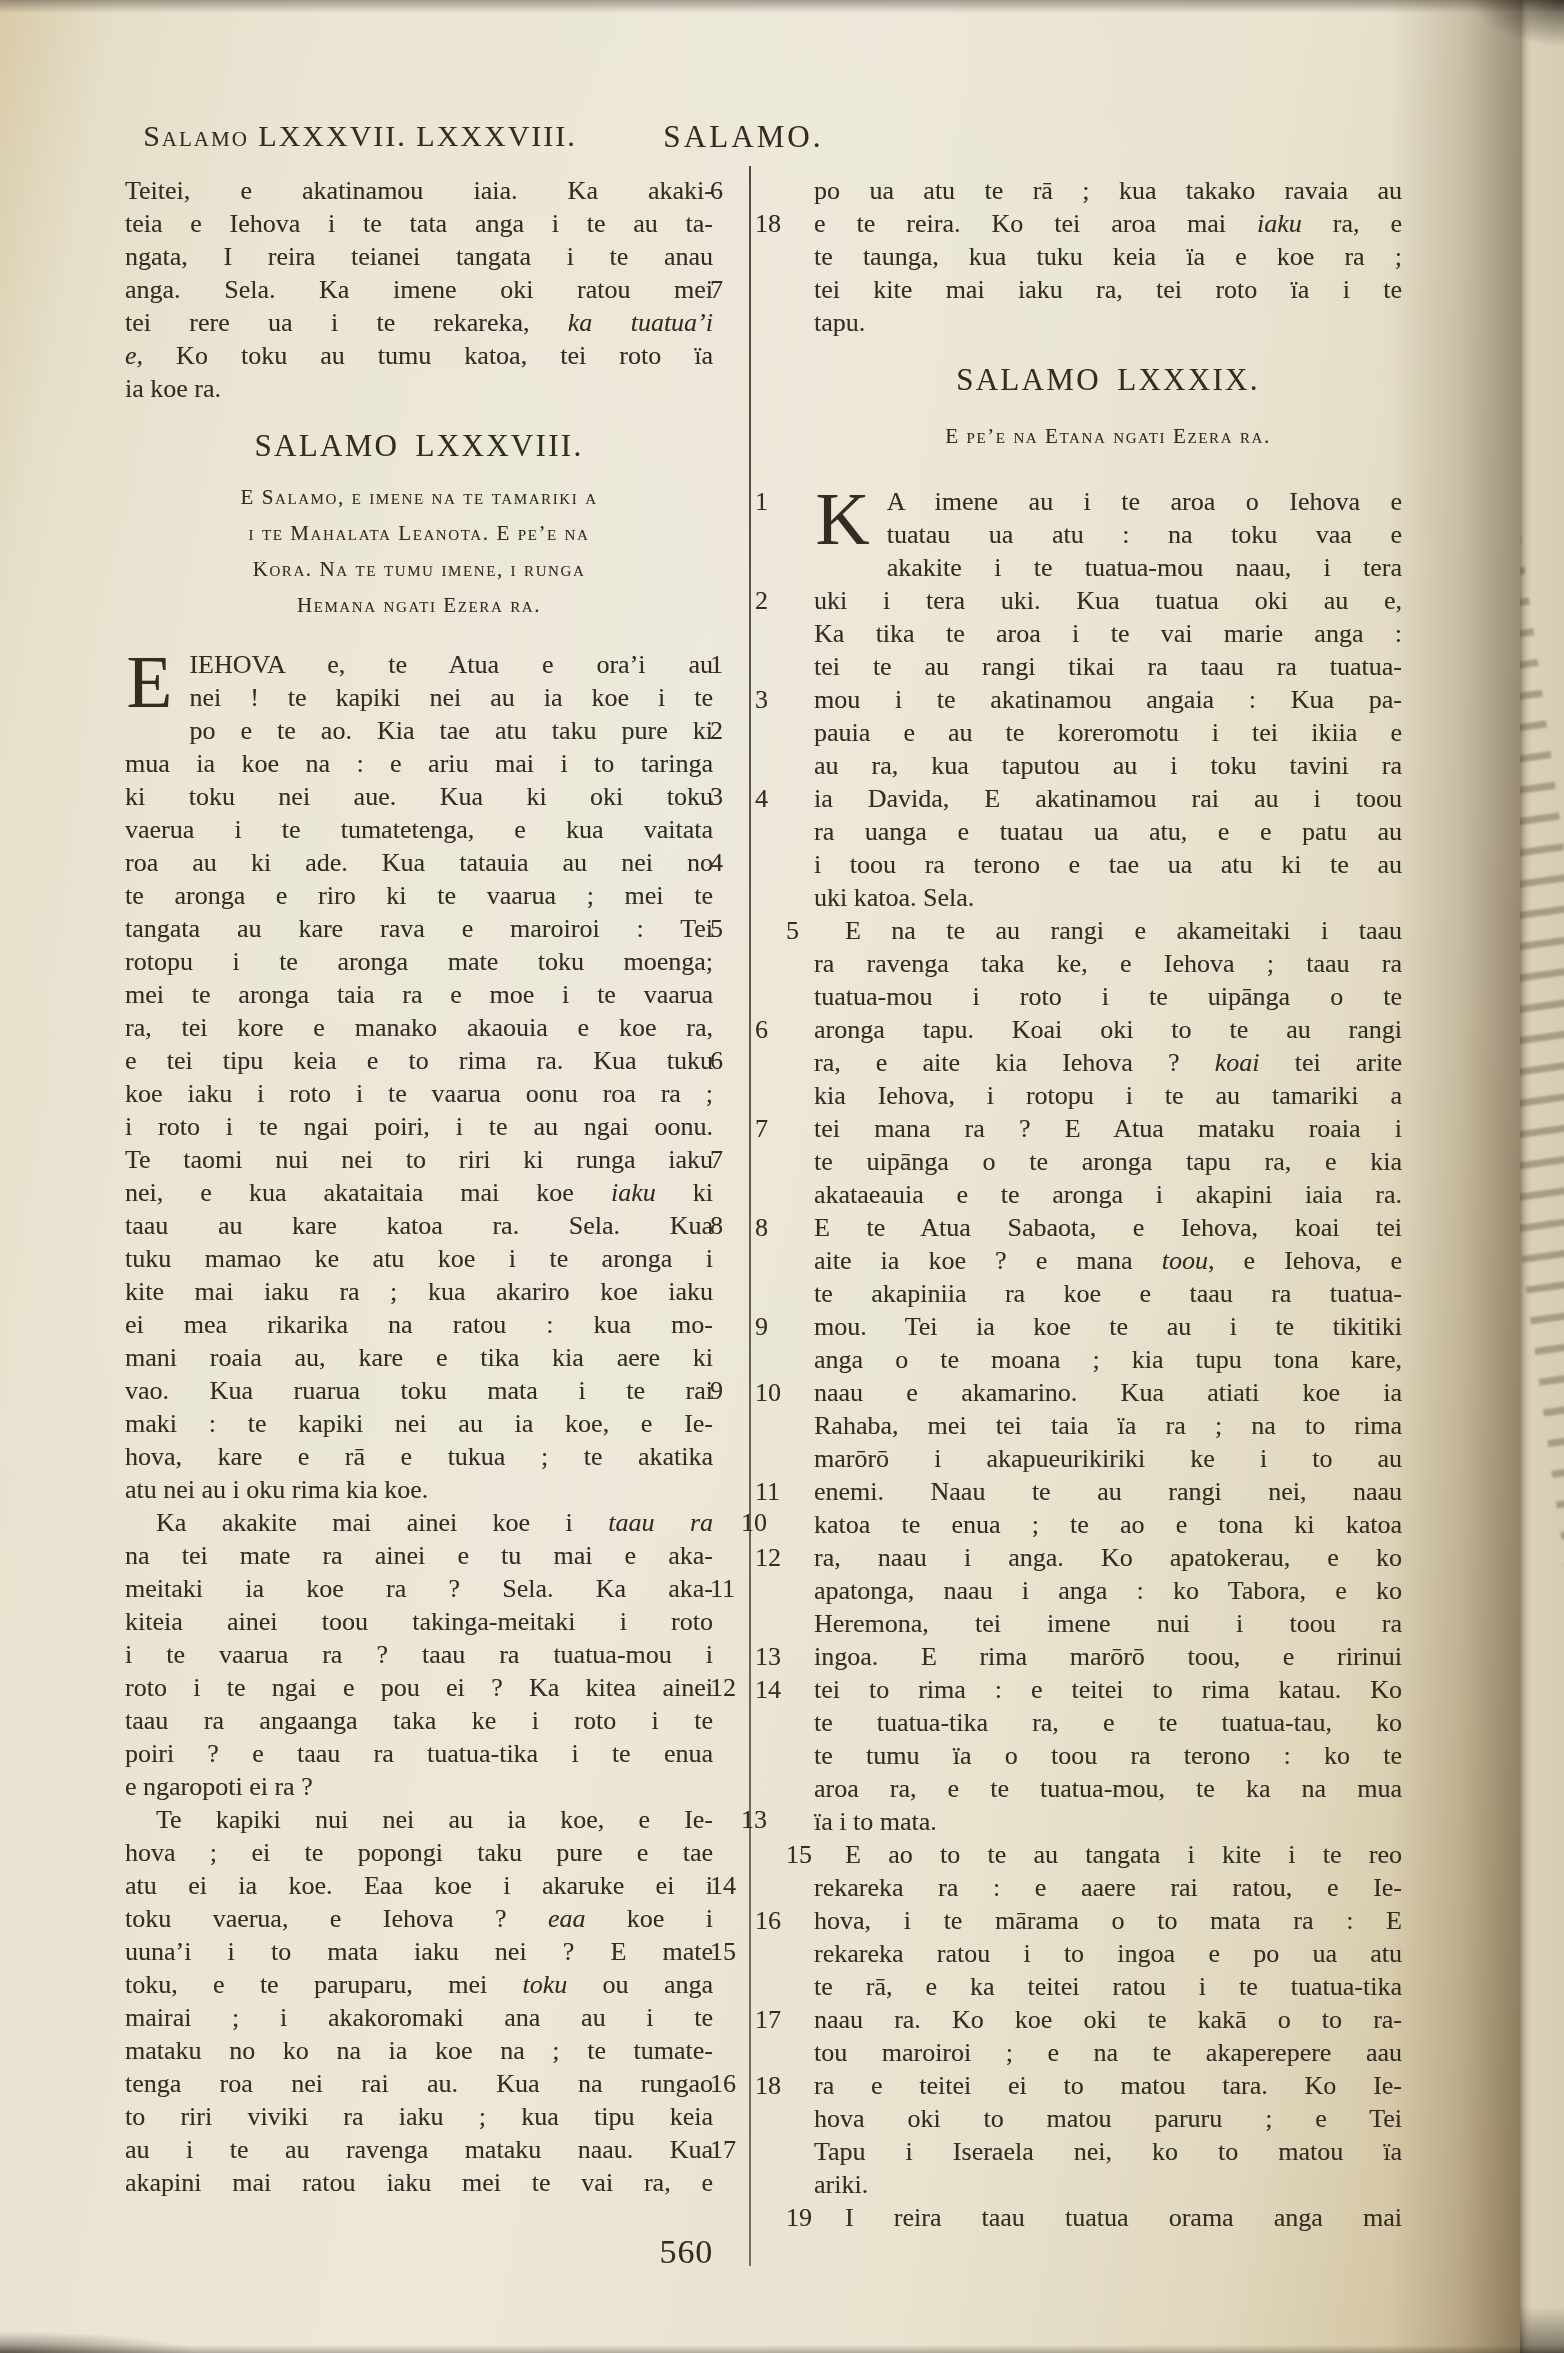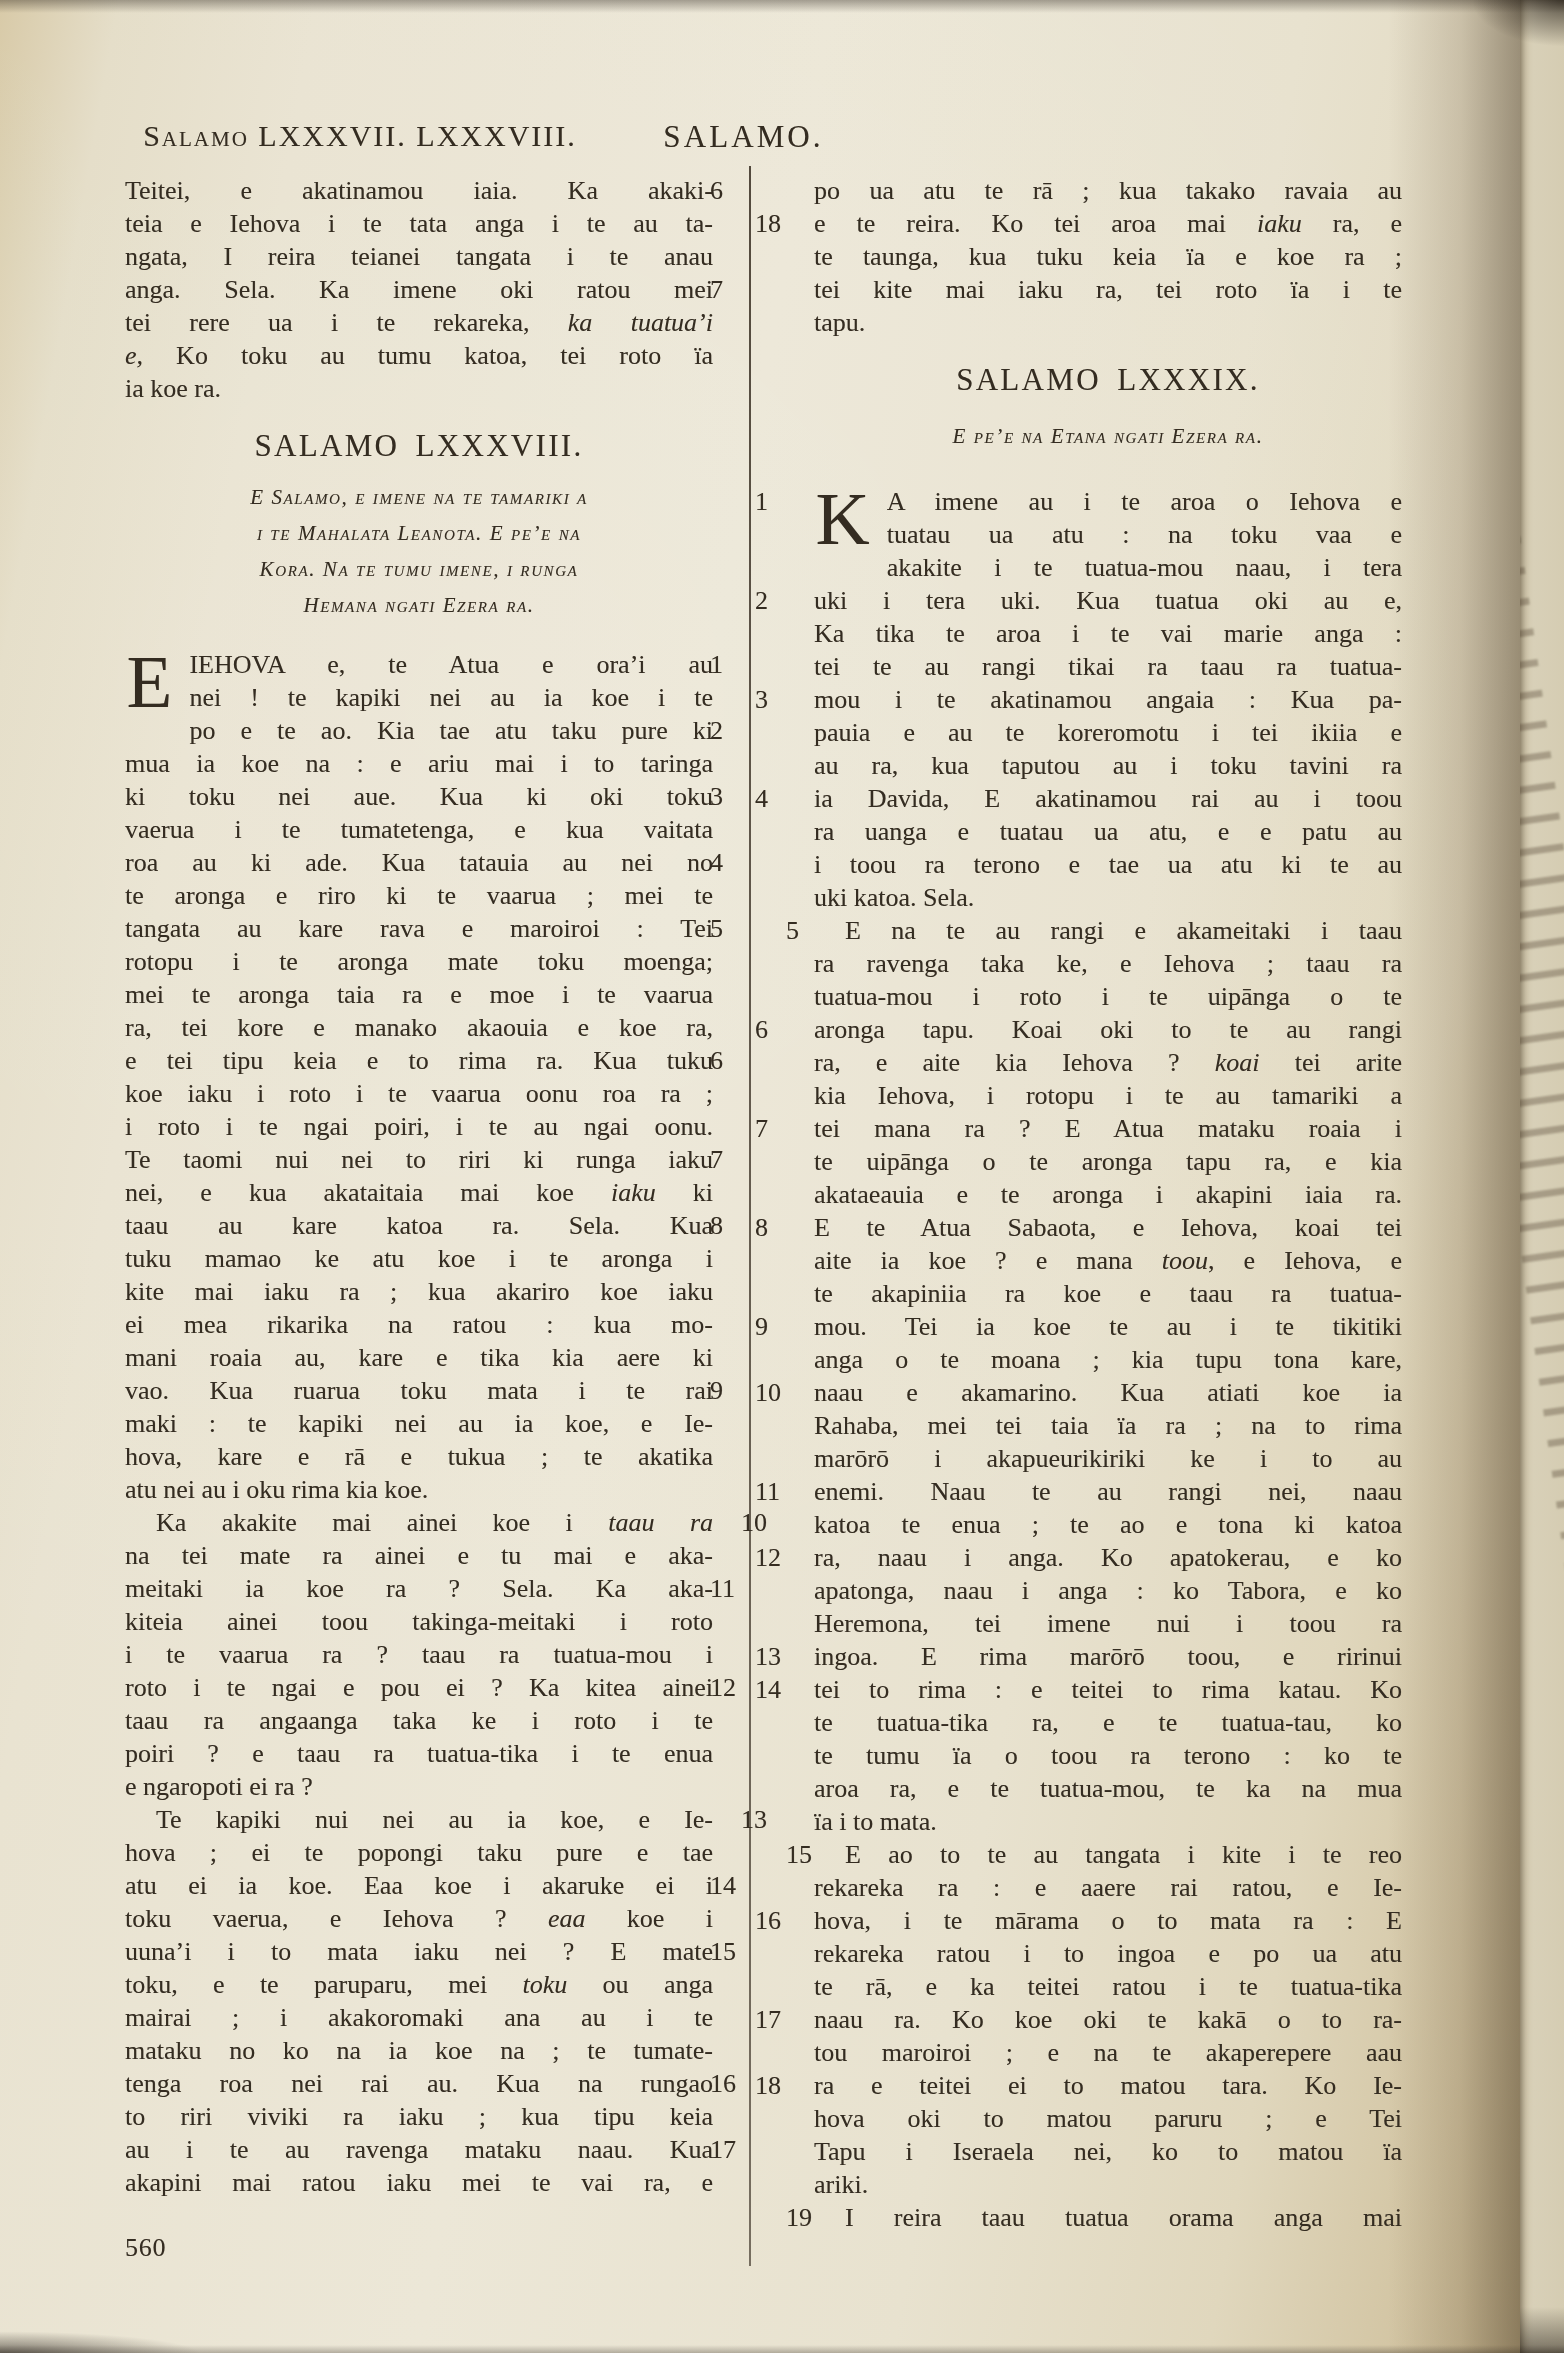--- a/index.html
+++ b/index.html
@@ -65,31 +65,31 @@
   .line.ind{text-indent:31px;}
   .line i{font-style:italic;}
   .vnum{position:absolute;top:0;font-style:normal;}
   .col-left .vnum{right:-38px;width:41px;text-align:right;}
   .col-right .vnum{left:-59px;width:45px;text-align:right;}
 
   .block{margin:0;}
   .block.heading{text-align:center;font-size:31px;line-height:38px;
     margin-top:22px;letter-spacing:2.3px;word-spacing:6.3px;}
   .block.subtitle{text-align:center;font-variant:small-caps;font-size:21px;
-    line-height:36px;letter-spacing:1.6px;margin-top:14px;margin-bottom:25px;font-style:italic;}
+    line-height:36px;letter-spacing:1.6px;margin-top:14px;margin-bottom:25px;}
   .col-right .block.subtitle{margin-top:19px;margin-bottom:31px;}
   .sub-line{white-space:nowrap;}
 
   .dropcap{
     float:left;font-size:75px;line-height:64px;height:66px;
     padding:0 17px 0 1.6px;margin-top:1.6px;
   }
 
   .pagenum{position:absolute;top:2233px;left:125px;width:588px;
-    text-align:left;font-size:26px;letter-spacing:0.8px;}
+    text-align:right;font-size:34px;letter-spacing:0.8px;}
 
   .page, .page *{text-shadow:0.2px 0.3px 0.5px rgba(52,44,33,.28);}
   .next-page, .next-page *{text-shadow:none;}
 </style>
 </head>
 <body>
 
 <div class="page">
   <div class="header">
     <div class="header-left">Salamo LXXXVII. LXXXVIII.</div>

